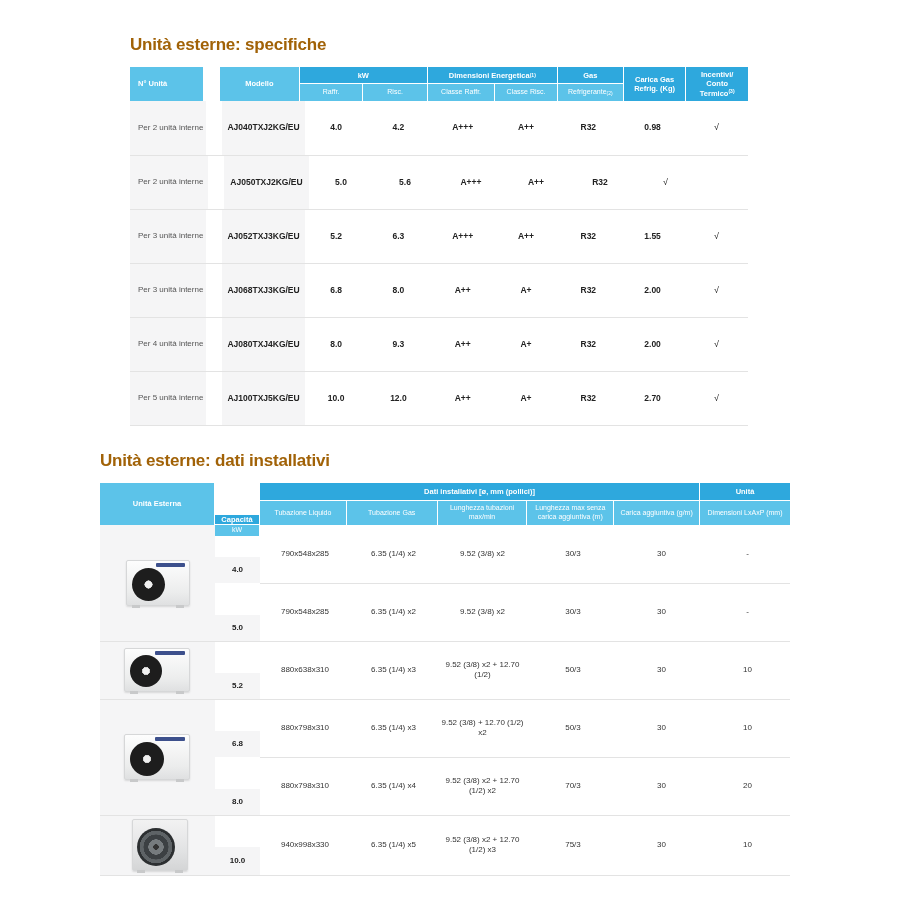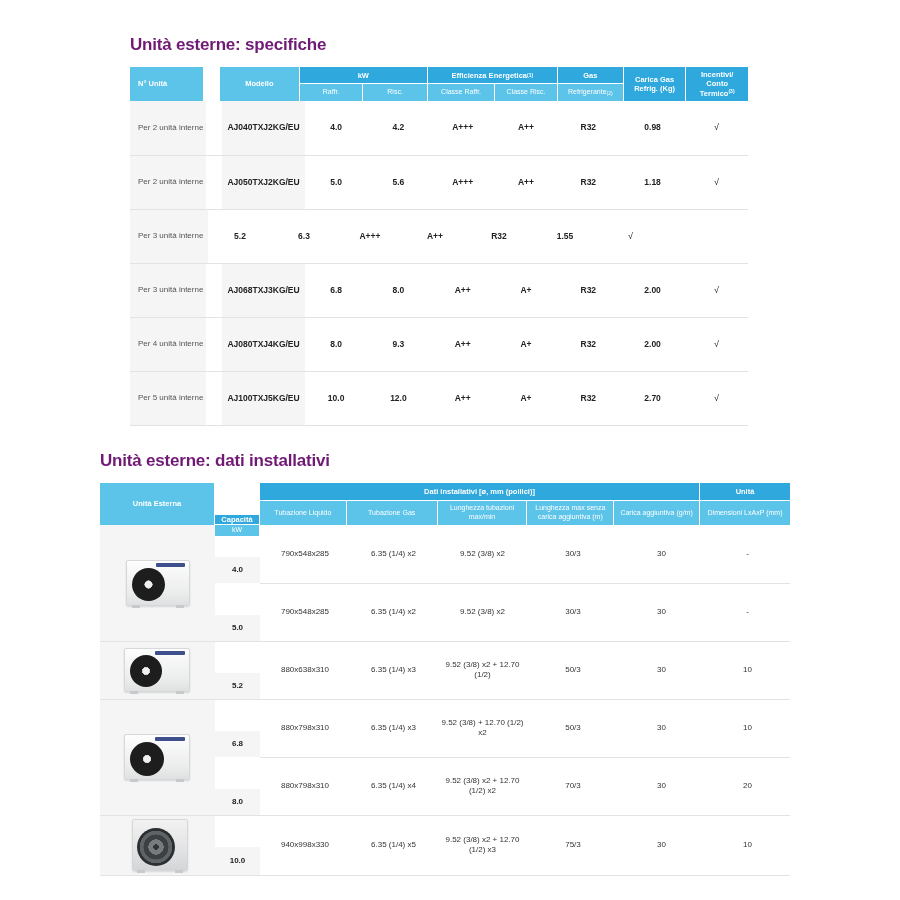--- a/index.html
+++ b/index.html
@@ -4,21 +4,21 @@
 <style>
   * { margin:0; padding:0; box-sizing:border-box; }
   html,body { background:#fff; }
   body {
     width:900px; height:900px; position:relative; overflow:hidden;
     font-family:"Liberation Sans","DejaVu Sans",sans-serif; color:#222;
   }
   .sec { position:absolute; }
   .sec1 { left:130px; top:35px; width:618px; }
   .sec2 { left:100px; top:451px; width:690px; }
-  h2.title { font-size:17px; font-weight:700; color:#701a75; letter-spacing:-0.2px; margin:0 0 12px 0; }
+  h2.title { font-size:17px; font-weight:700; color:#a16207; letter-spacing:-0.2px; margin:0 0 12px 0; }
 
   
   .thead { display:flex; width:100%; }
   .hc { display:flex; align-items:center; justify-content:center; text-align:center;
         color:#fff; font-weight:700; border-right:1px solid #fff; line-height:1.25; }
   .hc:last-child { border-right:none; }
   .lt  { background:#5cc3e9; }
   .dk  { background:#2ea8dd; }
   .grp { display:flex; flex-direction:column; border-right:1px solid #fff; }
   .grp:last-child { border-right:none; }
@@ -90,21 +90,21 @@
       <div class="hc lt c1">Modello</div>
       <div class="grp g-kw">
         <div class="g-top">kW</div>
         <div class="g-sub">
           <div class="sc c2">Raffr.</div>
           <div class="sc c3">Risc.</div>
         </div>
       </div>
       <div class="grp g-eff">
         <div class="g-top">
-            <span>Efficienza Energetica</span>
+            <span>Dimensioni Energetica</span>
             <sup>(1)</sup>
           </div>
         <div class="g-sub">
           <div class="sc c4">Classe Raffr.</div>
           <div class="sc c5">Classe Risc.</div>
         </div>
       </div>
       <div class="grp g-gas">
         <div class="g-top">Gas</div>
         <div class="g-sub">
@@ -134,25 +134,25 @@
         <div class="cell check c8">√</div>
       </div>
       <div class="row">
         <div class="cell gray c0">Per 2 unità interne</div>
         <div class="cell gray c1">AJ050TXJ2KG/EU</div>
         <div class="cell c2">5.0</div>
         <div class="cell c3">5.6</div>
         <div class="cell c4">A+++</div>
         <div class="cell c5">A++</div>
         <div class="cell c6">R32</div>
-        <div class="cell c7">1.18</div>
         <div class="cell check c8">√</div>
       </div>
       <div class="row">
         <div class="cell gray c0">Per 3 unità interne</div>
+        <div class="cell gray c1">AJ052TXJ3KG/EU</div>
         <div class="cell c2">5.2</div>
         <div class="cell c3">6.3</div>
         <div class="cell c4">A+++</div>
         <div class="cell c5">A++</div>
         <div class="cell c6">R32</div>
         <div class="cell c7">1.55</div>
         <div class="cell check c8">√</div>
       </div>
       <div class="row">
         <div class="cell gray c0">Per 3 unità interne</div>

